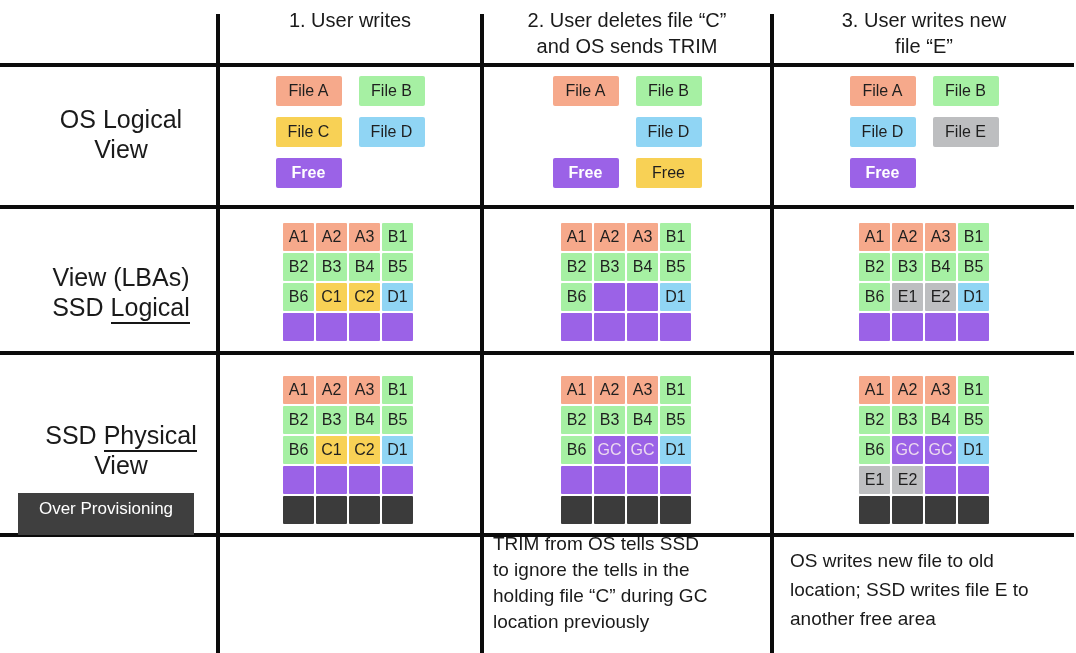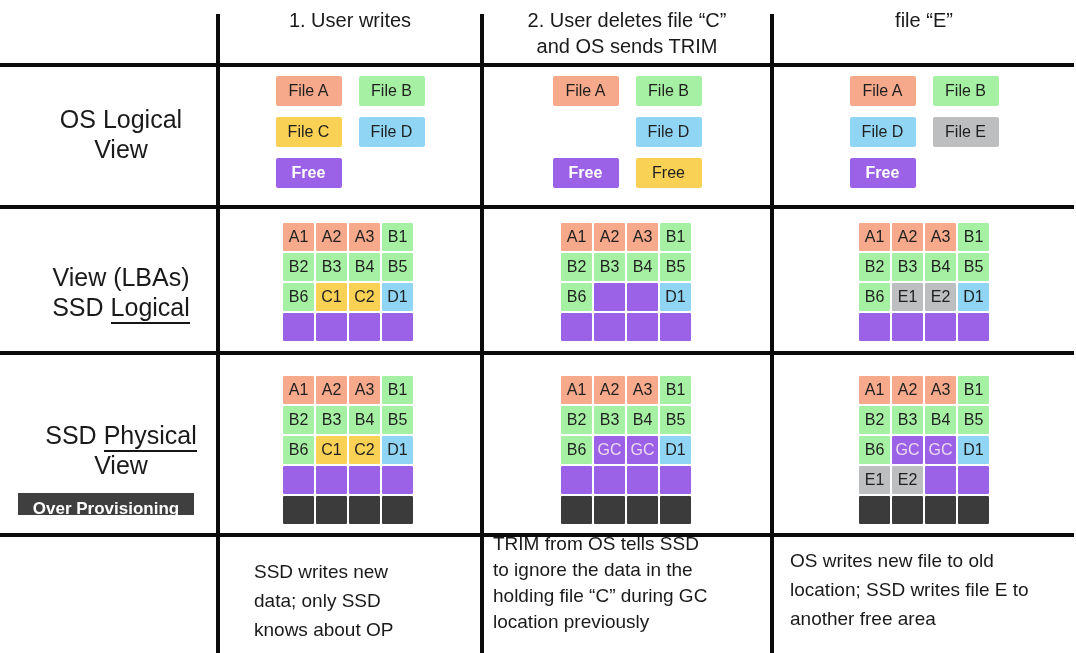--- a/index.html
+++ b/index.html
@@ -19,22 +19,22 @@
   
   .col-hdr { position: absolute; top: 7px; text-align: center; font-size: 20px; line-height: 26px; }
   .col-hdr div { white-space: pre; }
 
   
   .row-label { position: absolute; left: 0; width: 242px; text-align: center; font-size: 25px; line-height: 30px; }
   .row-label .pre { margin-right: 7px; }
   .u { border-bottom: 2px solid #161616; padding-bottom: 1px; }
 
   .op-badge {
-    position: absolute; left: 18px; top: 493px; width: 176px; height: 22px;
-    background: #3f3f3f; color: #ffffff; font-size: 17px; font-weight: bold;
+    position: absolute; left: 18px; top: 493px; width: 176px; height: 42px;
+    background: #3f3f3f; color: #ffffff; font-size: 17px; font-weight: normal;
     line-height: 31px; text-align: center;
   }
 
   
   .chip-box { position: absolute; top: 76px; display: flex; flex-direction: column; align-items: center; gap: 11px; }
   .chip-row { display: flex; gap: 17px; }
   .chip {
     width: 66px; height: 30px; line-height: 30px; text-align: center;
     font-size: 16px; border-radius: 2px;
   }
@@ -62,20 +62,21 @@
   <div class="hline" style="top:533px"></div>
 
   <div class="col-hdr" style="left:220px;width:260px">
       <div>1. User writes</div>
     </div>
   <div class="col-hdr" style="left:484px;width:286px">
       <div>2. User deletes file “C”</div>
       <div>and OS sends TRIM</div>
     </div>
   <div class="col-hdr" style="left:774px;width:300px">
+      <div>3. User writes new</div>
       <div>file “E”</div>
     </div>
 
   <div class="row-label" style="top:104px">
     <div>OS Logical</div>
     <div>View</div>
   </div>
   <div class="row-label" style="top:262px">
     <div>View (LBAs)</div>
     <div><span class="pre">SSD</span><span class="u">Logical</span></div>
@@ -244,28 +245,23 @@
       <div class="gcell" style="background: rgb(189, 190, 192); color: rgb(31, 31, 31);">E1</div>
       <div class="gcell" style="background: rgb(189, 190, 192); color: rgb(31, 31, 31);">E2</div>
       <div class="gcell" style="background: rgb(155, 98, 231); color: rgb(255, 255, 255);"></div>
       <div class="gcell" style="background: rgb(155, 98, 231); color: rgb(255, 255, 255);"></div>
       <div class="gcell" style="background: rgb(59, 59, 59); color: rgb(255, 255, 255);"></div>
       <div class="gcell" style="background: rgb(59, 59, 59); color: rgb(255, 255, 255);"></div>
       <div class="gcell" style="background: rgb(59, 59, 59); color: rgb(255, 255, 255);"></div>
       <div class="gcell" style="background: rgb(59, 59, 59); color: rgb(255, 255, 255);"></div>
     </div>
 
-  <div class="caption" style="left:254px;top:557px;line-height:29px">
-      <div>SSD writes new</div>
-      <div>data; only SSD</div>
-      <div>knows about OP</div>
-    </div>
   <div class="caption" style="left:493px;top:531px;line-height:26px">
       <div>TRIM from OS tells SSD</div>
-      <div>to ignore the data in the</div>
+      <div>to ignore the tells in the</div>
       <div>holding file “C” during GC</div>
       <div>location previously</div>
     </div>
   <div class="caption" style="left:790px;top:546px;line-height:29px">
       <div>OS writes new file to old</div>
       <div>location; SSD writes file E to</div>
       <div>another free area</div>
     </div>
 
 </div>

